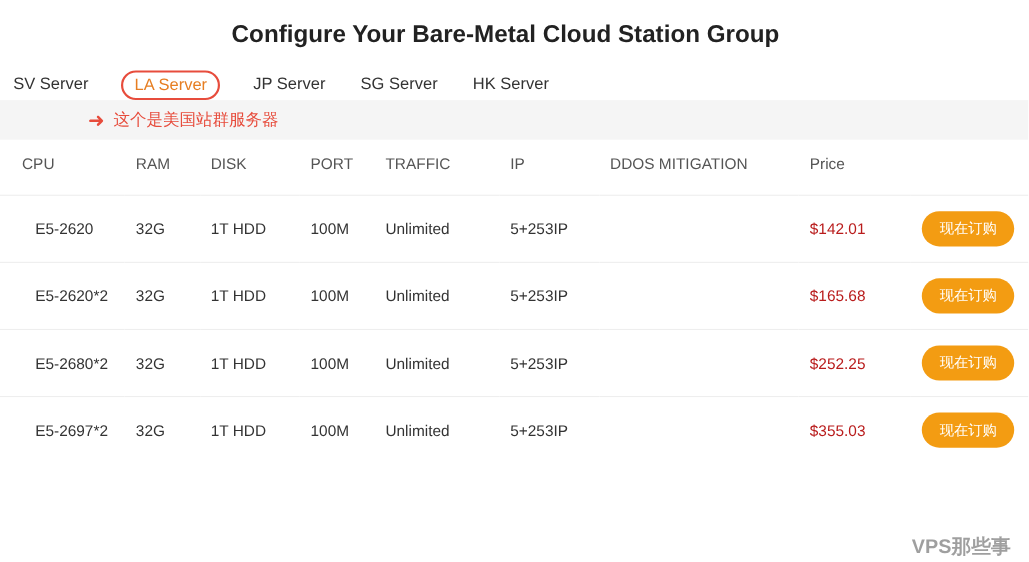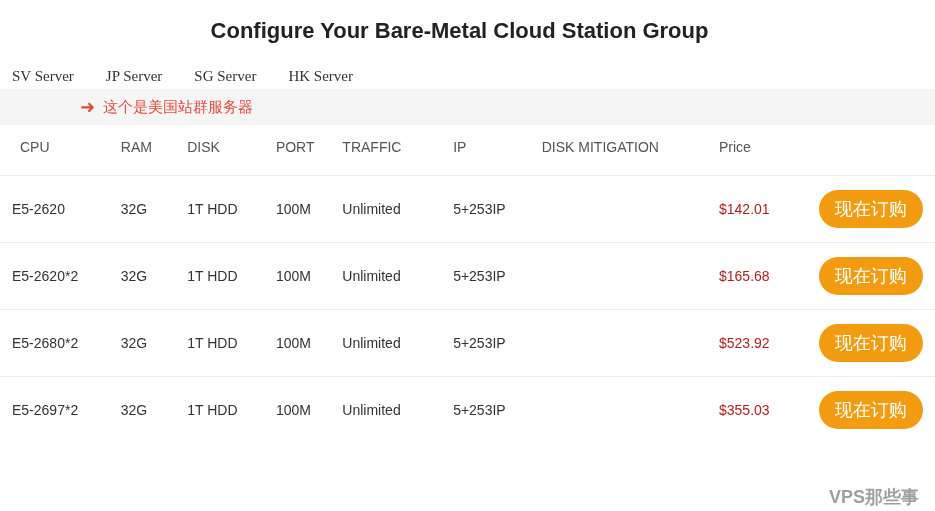--- a/index.html
+++ b/index.html
@@ -17,21 +17,20 @@
       font-weight: bold;
       padding: 18px 16px 14px 0;
       color: #222;
     }
     .tabs {
       display: flex;
       align-items: flex-start;
       padding: 6px 0 0 10px;
       border-bottom: none;
       position: relative;
-      font-family: Liberation Serif, serif;
     }
     .tab {
       margin-right: 28px;
       font-size: 15px;
       color: #333;
       cursor: pointer;
       padding: 4px 2px;
       position: relative;
     }
     .tab.active {
@@ -74,32 +73,32 @@
     }
     thead th:first-child { padding-left: 20px; }
     tbody tr {
       border-top: 1px solid #eee;
     }
     tbody td {
       padding: 14px 0 14px 10px;
       font-size: 14px;
       color: #333;
     }
-    tbody td:first-child { padding-left: 12px; }
+    tbody td:first-child { padding-left: 32px; }
     .price-col {
       color: #b91c1c;
       font-size: 14px;
     }
     .btn-buy {
       background: #f39c12;
       color: #fff;
       border: none;
       border-radius: 20px;
       padding: 7px 16px;
-      font-size: 18px;
+      font-size: 13px;
       cursor: pointer;
       white-space: nowrap;
     }
     .watermark {
       position: fixed;
       bottom: 2px;
       right: 16px;
       font-size: 18px;
       color: rgba(80,80,80,0.55);
       font-weight: bold;
@@ -115,40 +114,41 @@
     .col-price { width: 90px; }
     .col-btn { width: 90px; }
   </style>
 </head>
 <body>
 
 <div class="page-title">Configure Your Bare-Metal Cloud Station Group</div>
 
 <div class="tabs">
   <div class="tab">SV Server</div>
+  <div class="tab active">LA Server</div>
   <div class="tab">JP Server</div>
   <div class="tab">SG Server</div>
   <div class="tab">HK Server</div>
 </div>
 
 <div class="annotation-row">
   <span class="arrow">➜</span>
   <span class="annotation-text">这个是美国站群服务器</span>
 </div>
 
 <table>
   <thead>
     <tr>
       <th class="col-cpu">CPU</th>
       <th class="col-ram">RAM</th>
       <th class="col-disk">DISK</th>
       <th class="col-port">PORT</th>
       <th class="col-traffic">TRAFFIC</th>
       <th class="col-ip">IP</th>
-      <th class="col-ddos">DISK MITIGATION</th>
+      <th class="col-ddos">DDOS MITIGATION</th>
       <th class="col-price">Price</th>
       <th class="col-btn"></th>
     </tr>
   </thead>
   <tbody id="table-body">
   <tr>
       <td class="col-cpu">E5-2620</td>
       <td class="col-ram">32G</td>
       <td class="col-disk">1T HDD</td>
       <td class="col-port">100M</td>
@@ -174,21 +174,21 @@
       </td>
     </tr>
       <tr>
       <td class="col-cpu">E5-2680*2</td>
       <td class="col-ram">32G</td>
       <td class="col-disk">1T HDD</td>
       <td class="col-port">100M</td>
       <td class="col-traffic">Unlimited</td>
       <td class="col-ip">5+253IP</td>
       <td class="col-ddos"></td>
-      <td class="col-price price-col">$523.92</td>
+      <td class="col-price price-col">$252.25</td>
       <td class="col-btn">
         <button class="btn-buy">现在订购</button>
       </td>
     </tr>
       <tr>
       <td class="col-cpu">E5-2697*2</td>
       <td class="col-ram">32G</td>
       <td class="col-disk">1T HDD</td>
       <td class="col-port">100M</td>
       <td class="col-traffic">Unlimited</td>

